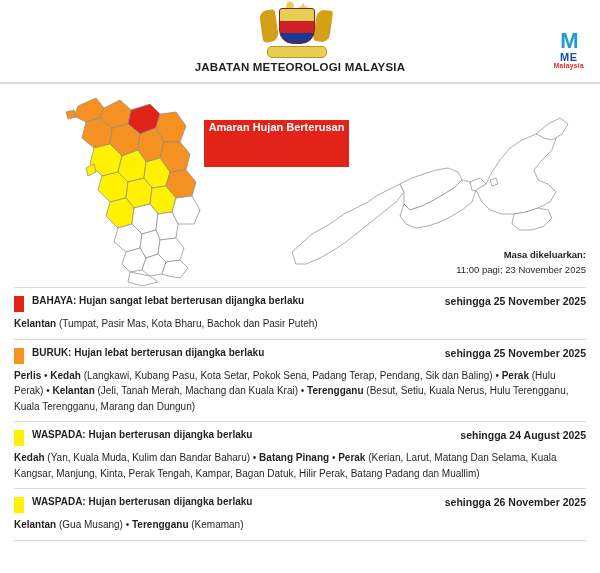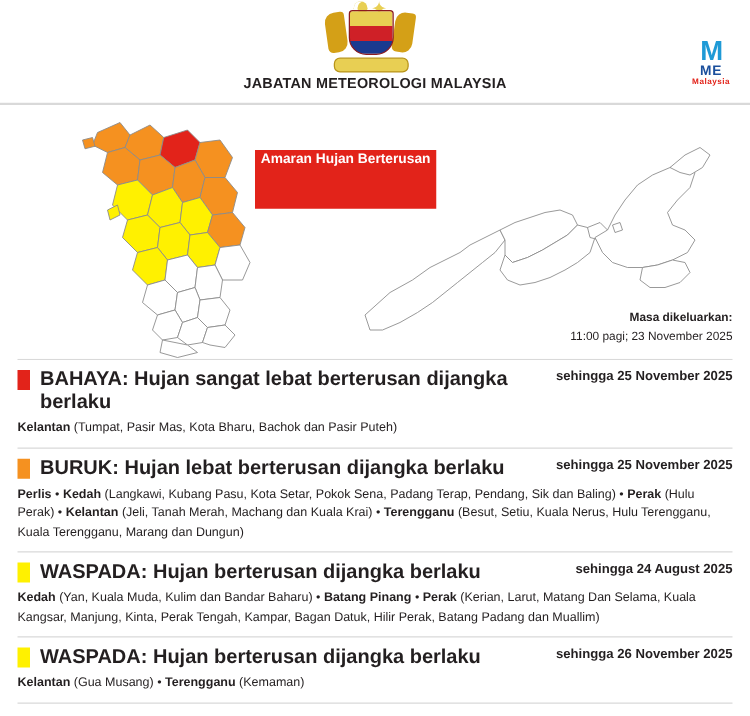--- a/index.html
+++ b/index.html
@@ -195,21 +195,21 @@
     width: 10px;
     height: 16px;
     flex: 0 0 auto;
     margin-right: 8px;
     margin-top: 1px;
   }
   .sw-red    { background: #e2231a; }
   .sw-orange { background: #f59120; }
   .sw-yellow { background: #fff100; }
   .head-text {
-    font-size: 16px;
+    font-size: 10px;
     font-weight: bold;
     color: #231f20;
     flex: 1 1 auto;
   }
   .until {
     font-size: 10.5px;
     font-weight: bold;
     color: #231f20;
     white-space: nowrap;
     margin-left: 8px;

